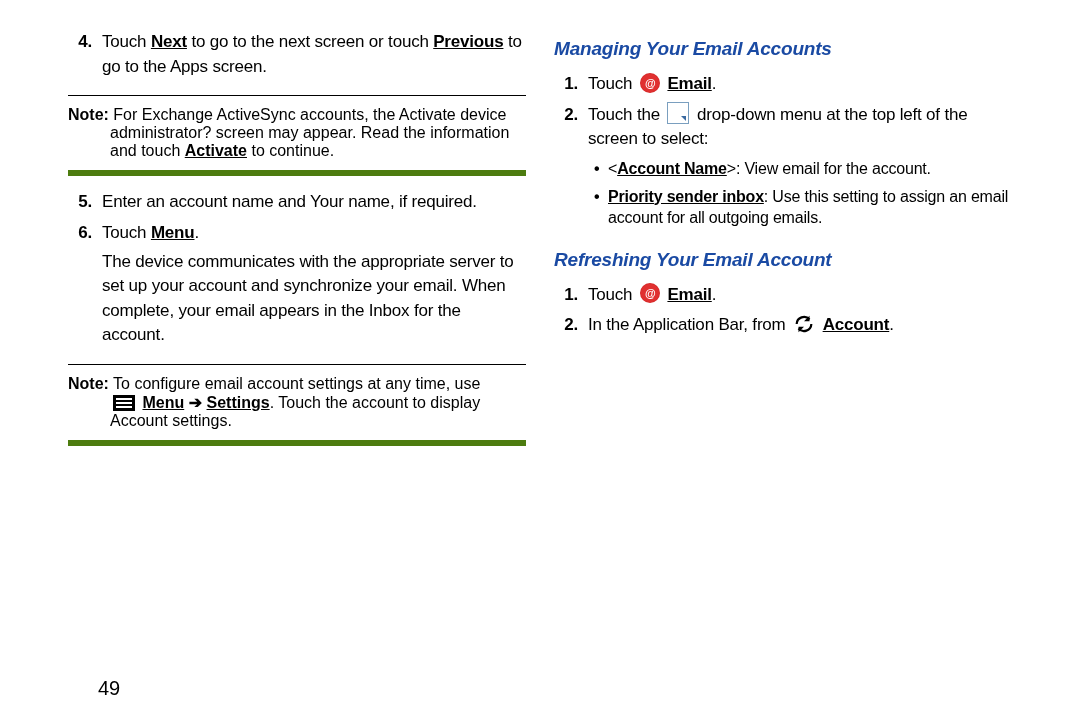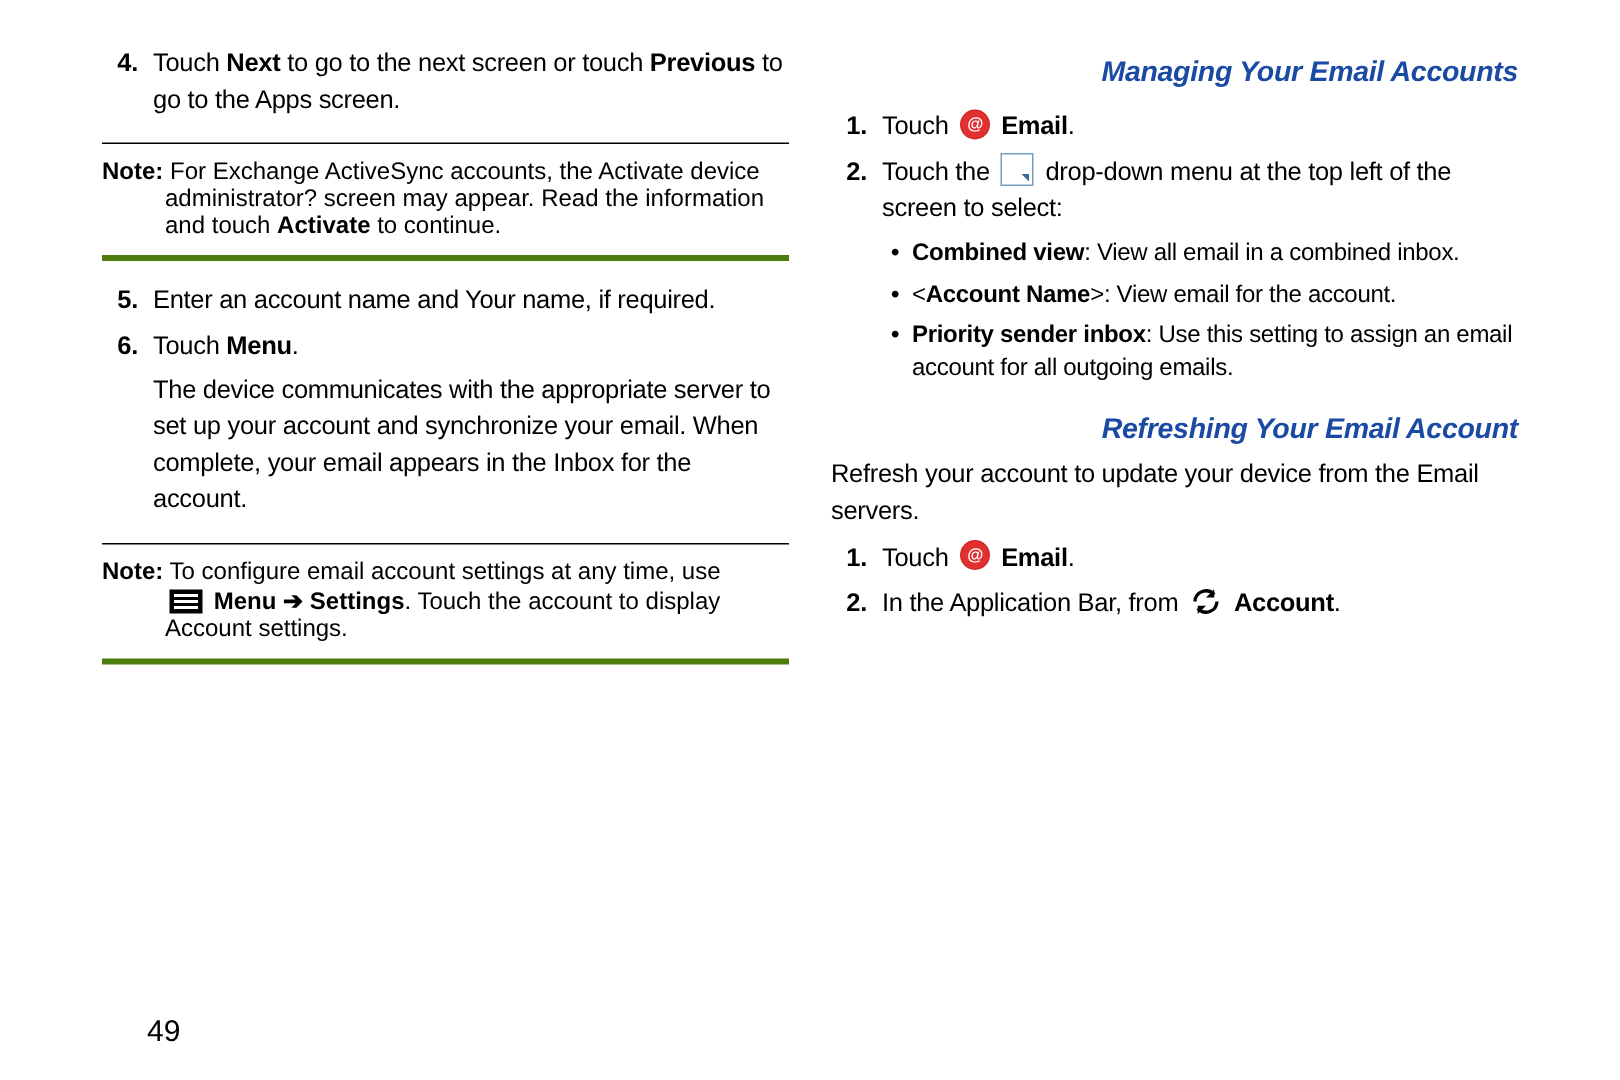--- a/index.html
+++ b/index.html
@@ -5,25 +5,25 @@
   * { box-sizing: border-box; margin: 0; padding: 0; }
   html, body { width: 1080px; height: 720px; background: #fff; font-family: Arial, Helvetica, sans-serif; color: #000; }
   .page { display: flex; width: 100%; height: 100%; padding: 30px 38px 20px 38px; }
   .col { flex: 1; padding: 0 14px; display: flex; flex-direction: column; }
   .col-left { padding-left: 30px; }
   .col-right { padding-right: 30px; }
   p, .step, .note, li { font-size: 17px; line-height: 1.45; letter-spacing: -0.2px; }
   .step { display: flex; margin: 0 0 6px 0; }
   .step-num { font-weight: bold; min-width: 34px; text-align: right; padding-right: 10px; flex-shrink:0; }
   .step-body { flex: 1; }
-  .note-block { border-top: 1px solid #000; border-bottom: 4px solid #4d7c0f; padding: 10px 0; margin: 10px 0 14px 0; }
+  .note-block { border-top: 1px solid #000; border-bottom: 6px solid #4d7c0f; padding: 10px 0; margin: 10px 0 14px 0; }
   .note-body { padding-left: 42px; text-indent: -42px; }
   .note-body .note-label { font-weight: bold; }
-  .h3 { color: #1a4aa3; font-style: italic; font-weight: bold; font-size: 19px; margin: 8px 0 6px 0; letter-spacing: -0.2px; text-align: right; }
-  .b { font-weight: bold; }
+  .h3 { color: #1a4aa3; font-style: italic; font-weight: bold; font-size: 19px; margin: 8px 0 6px 0; letter-spacing: -0.2px; }
+  .b { font-weight: bold; text-decoration: underline; }
   .pnum { font-size: 20px; margin-top: auto; padding-left: 30px; }
   ul.bullets { list-style: none; padding-left: 20px; }
   ul.bullets li { margin: 6px 0; font-size: 16px; line-height:1.35; }
   ul.bullets li:before { content: "•"; font-weight: bold; display: inline-block; width: 14px; margin-left: -14px; }
   .icon { display: inline-block; vertical-align: middle; margin: 0 3px; }
   .icon-email { width: 20px; height: 20px; border-radius: 50%; background: radial-gradient(circle at 50% 50%, #e03030 0 60%, #a00 100%); position: relative; top: -2px; }
   .icon-email:after { content:"@"; color:#fff; font-size:11px; font-weight:bold; position:absolute; left:5px; top:3px; }
   .icon-menu { width: 22px; height: 16px; background:#000; position: relative; top:-1px; }
   .icon-menu:before { content:""; position:absolute; left:3px; top:3px; width:16px; height:2px; background:#fff; box-shadow: 0 4px 0 #fff, 0 8px 0 #fff; }
   .icon-drop { width: 22px; height: 22px; border:1px solid #7a9fbf; background:#fff; position:relative; top:-2px; }
@@ -90,30 +90,28 @@
         <span>Touch </span><span class="icon icon-email"></span>
         <span class="b">Email</span><span>.</span>
       </div>
     </div>
 
     <div class="step">
       <div class="step-num">2.</div>
       <div class="step-body">
         <span>Touch the </span><span class="icon icon-drop"></span><span> drop-down menu at the top left of the screen to select:</span>
         <ul class="bullets">
-          <li><span class="b">Combined view</span><span>: View all email in a combined inbox.</span></li>
           <li><span>&lt;</span><span class="b">Account Name</span><span>&gt;: View email for the account.</span></li>
           <li><span class="b">Priority sender inbox</span><span>: Use this setting to assign an email account for all outgoing emails.</span></li>
         </ul>
       </div>
     </div>
 
     <div class="h3">Refreshing Your Email Account</div>
 
-    <p>Refresh your account to update your device from the Email servers.</p>
 
     <div class="step" style="margin-top:6px">
       <div class="step-num">1.</div>
       <div class="step-body">
         <span>Touch </span>
         <span class="icon icon-email"></span>
         <span class="b">Email</span><span>.</span>
       </div>
     </div>
 

